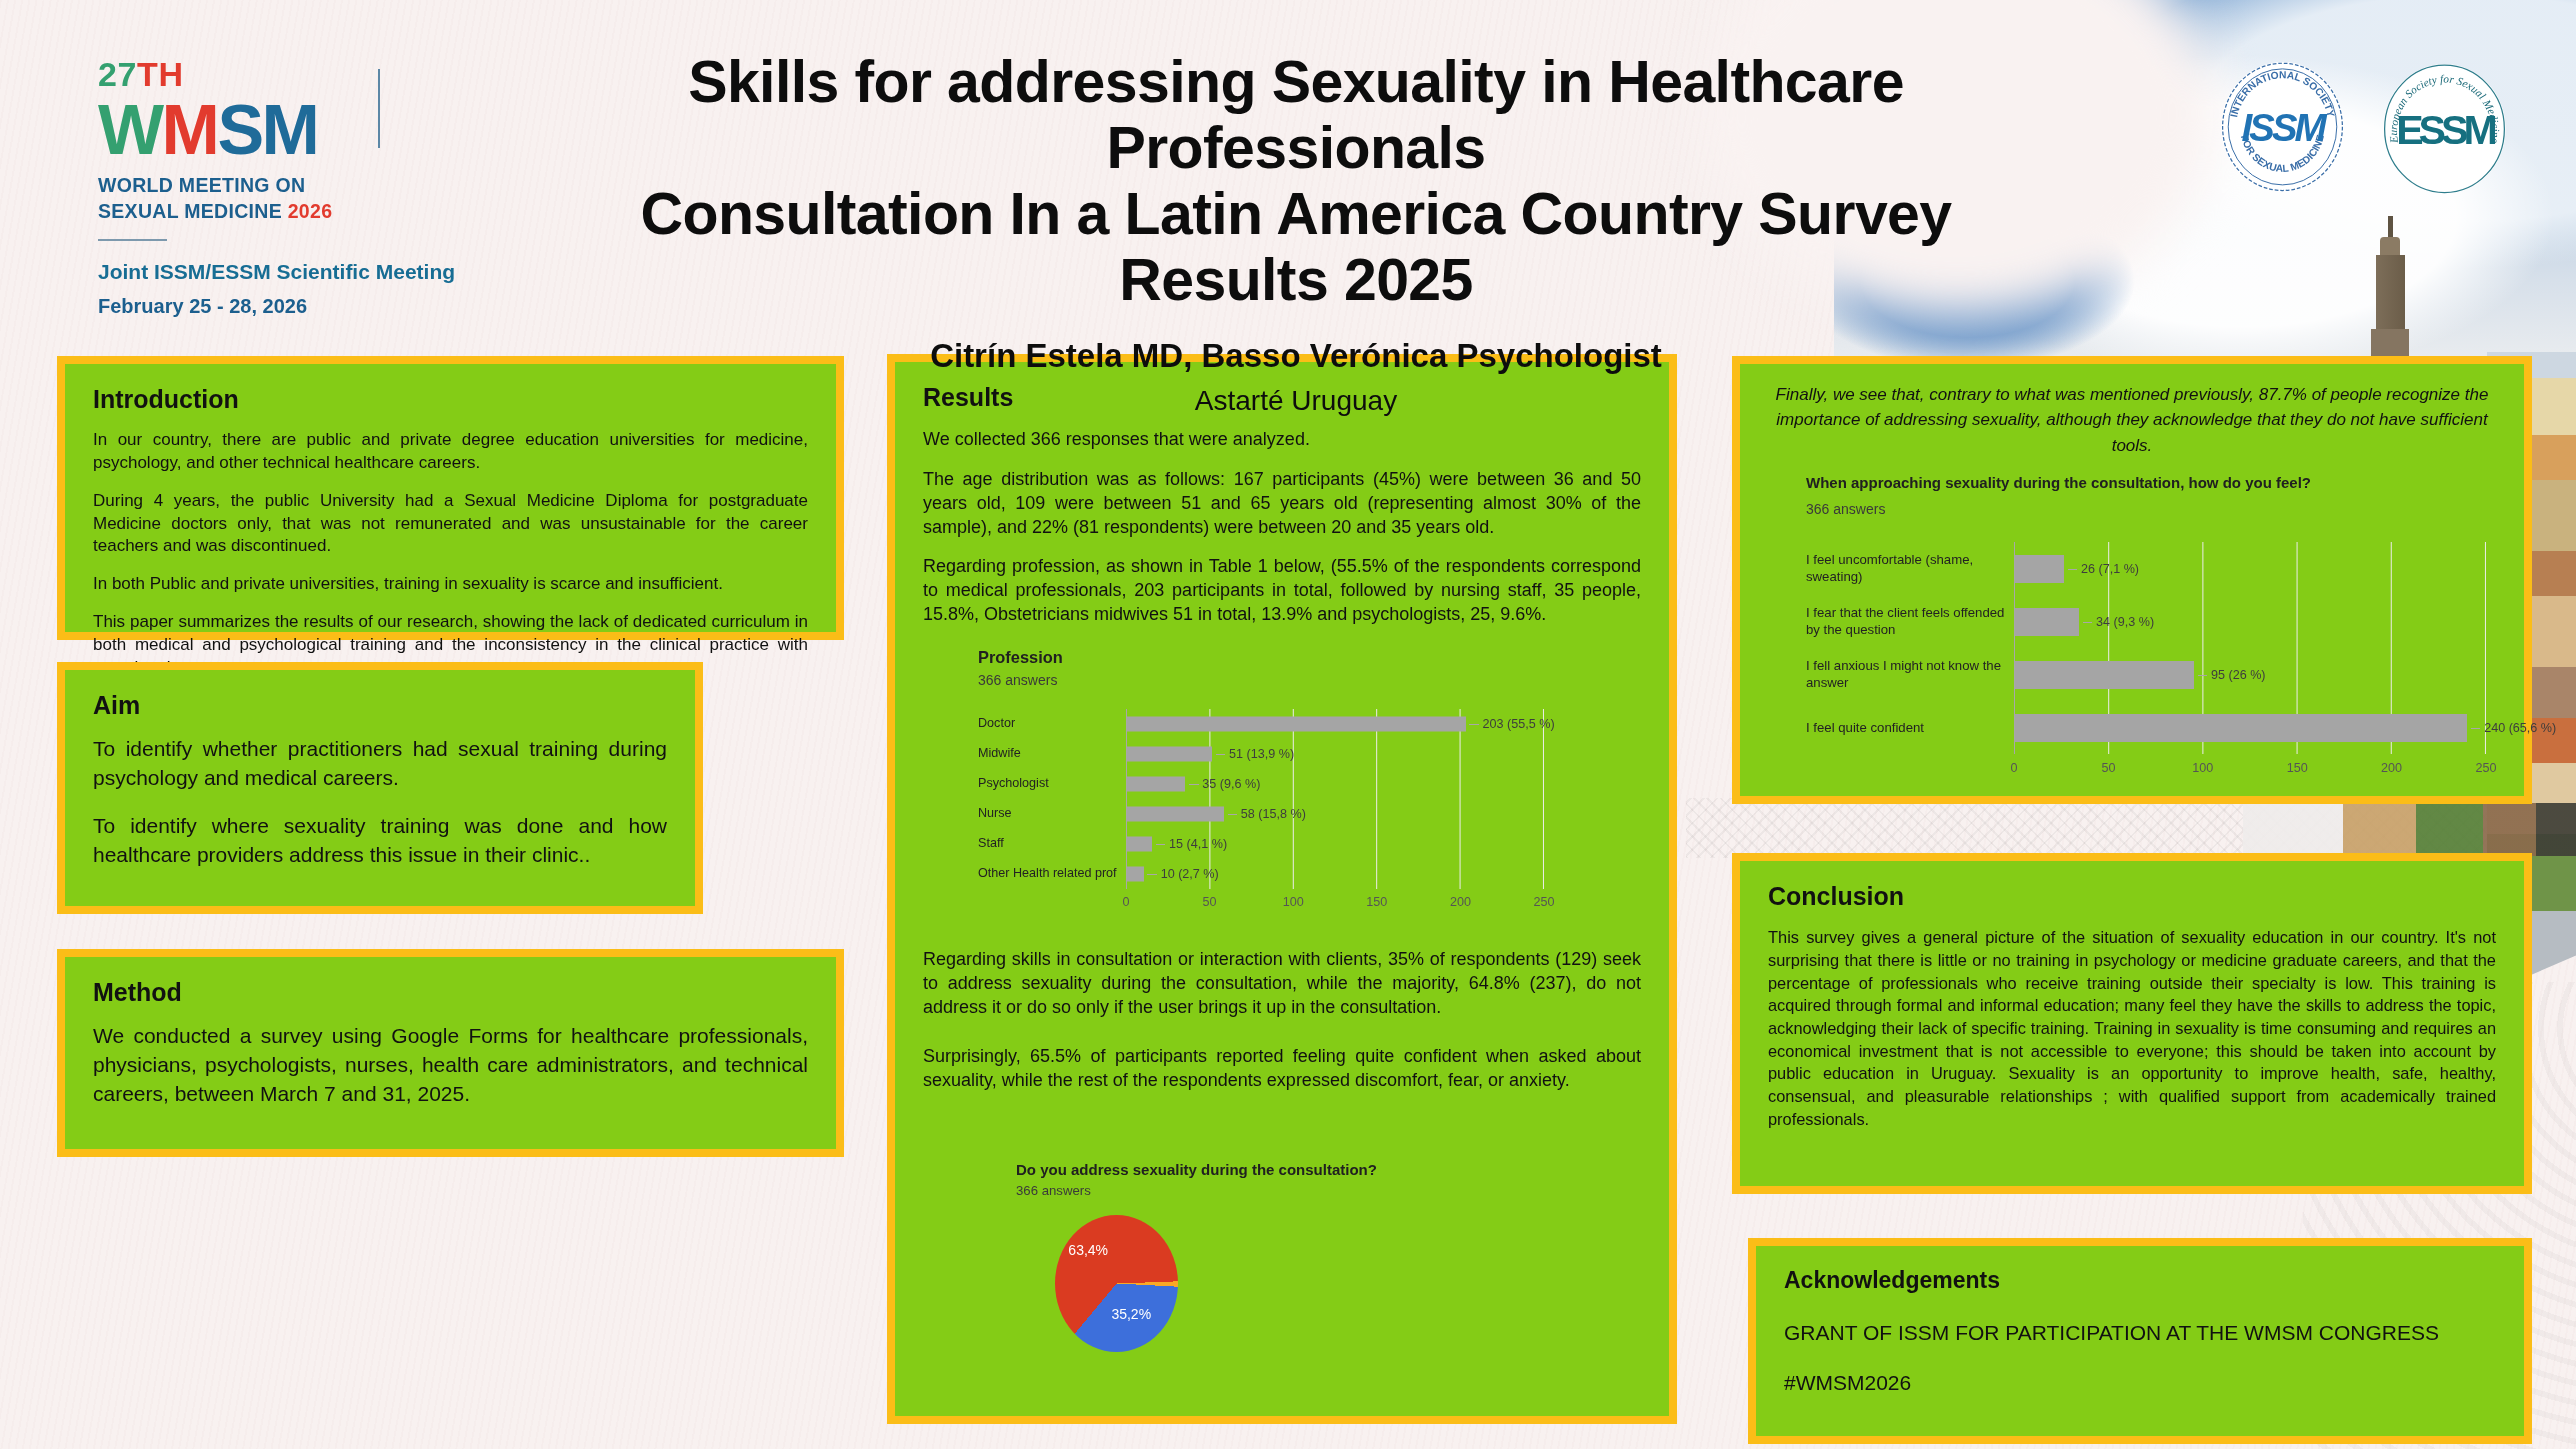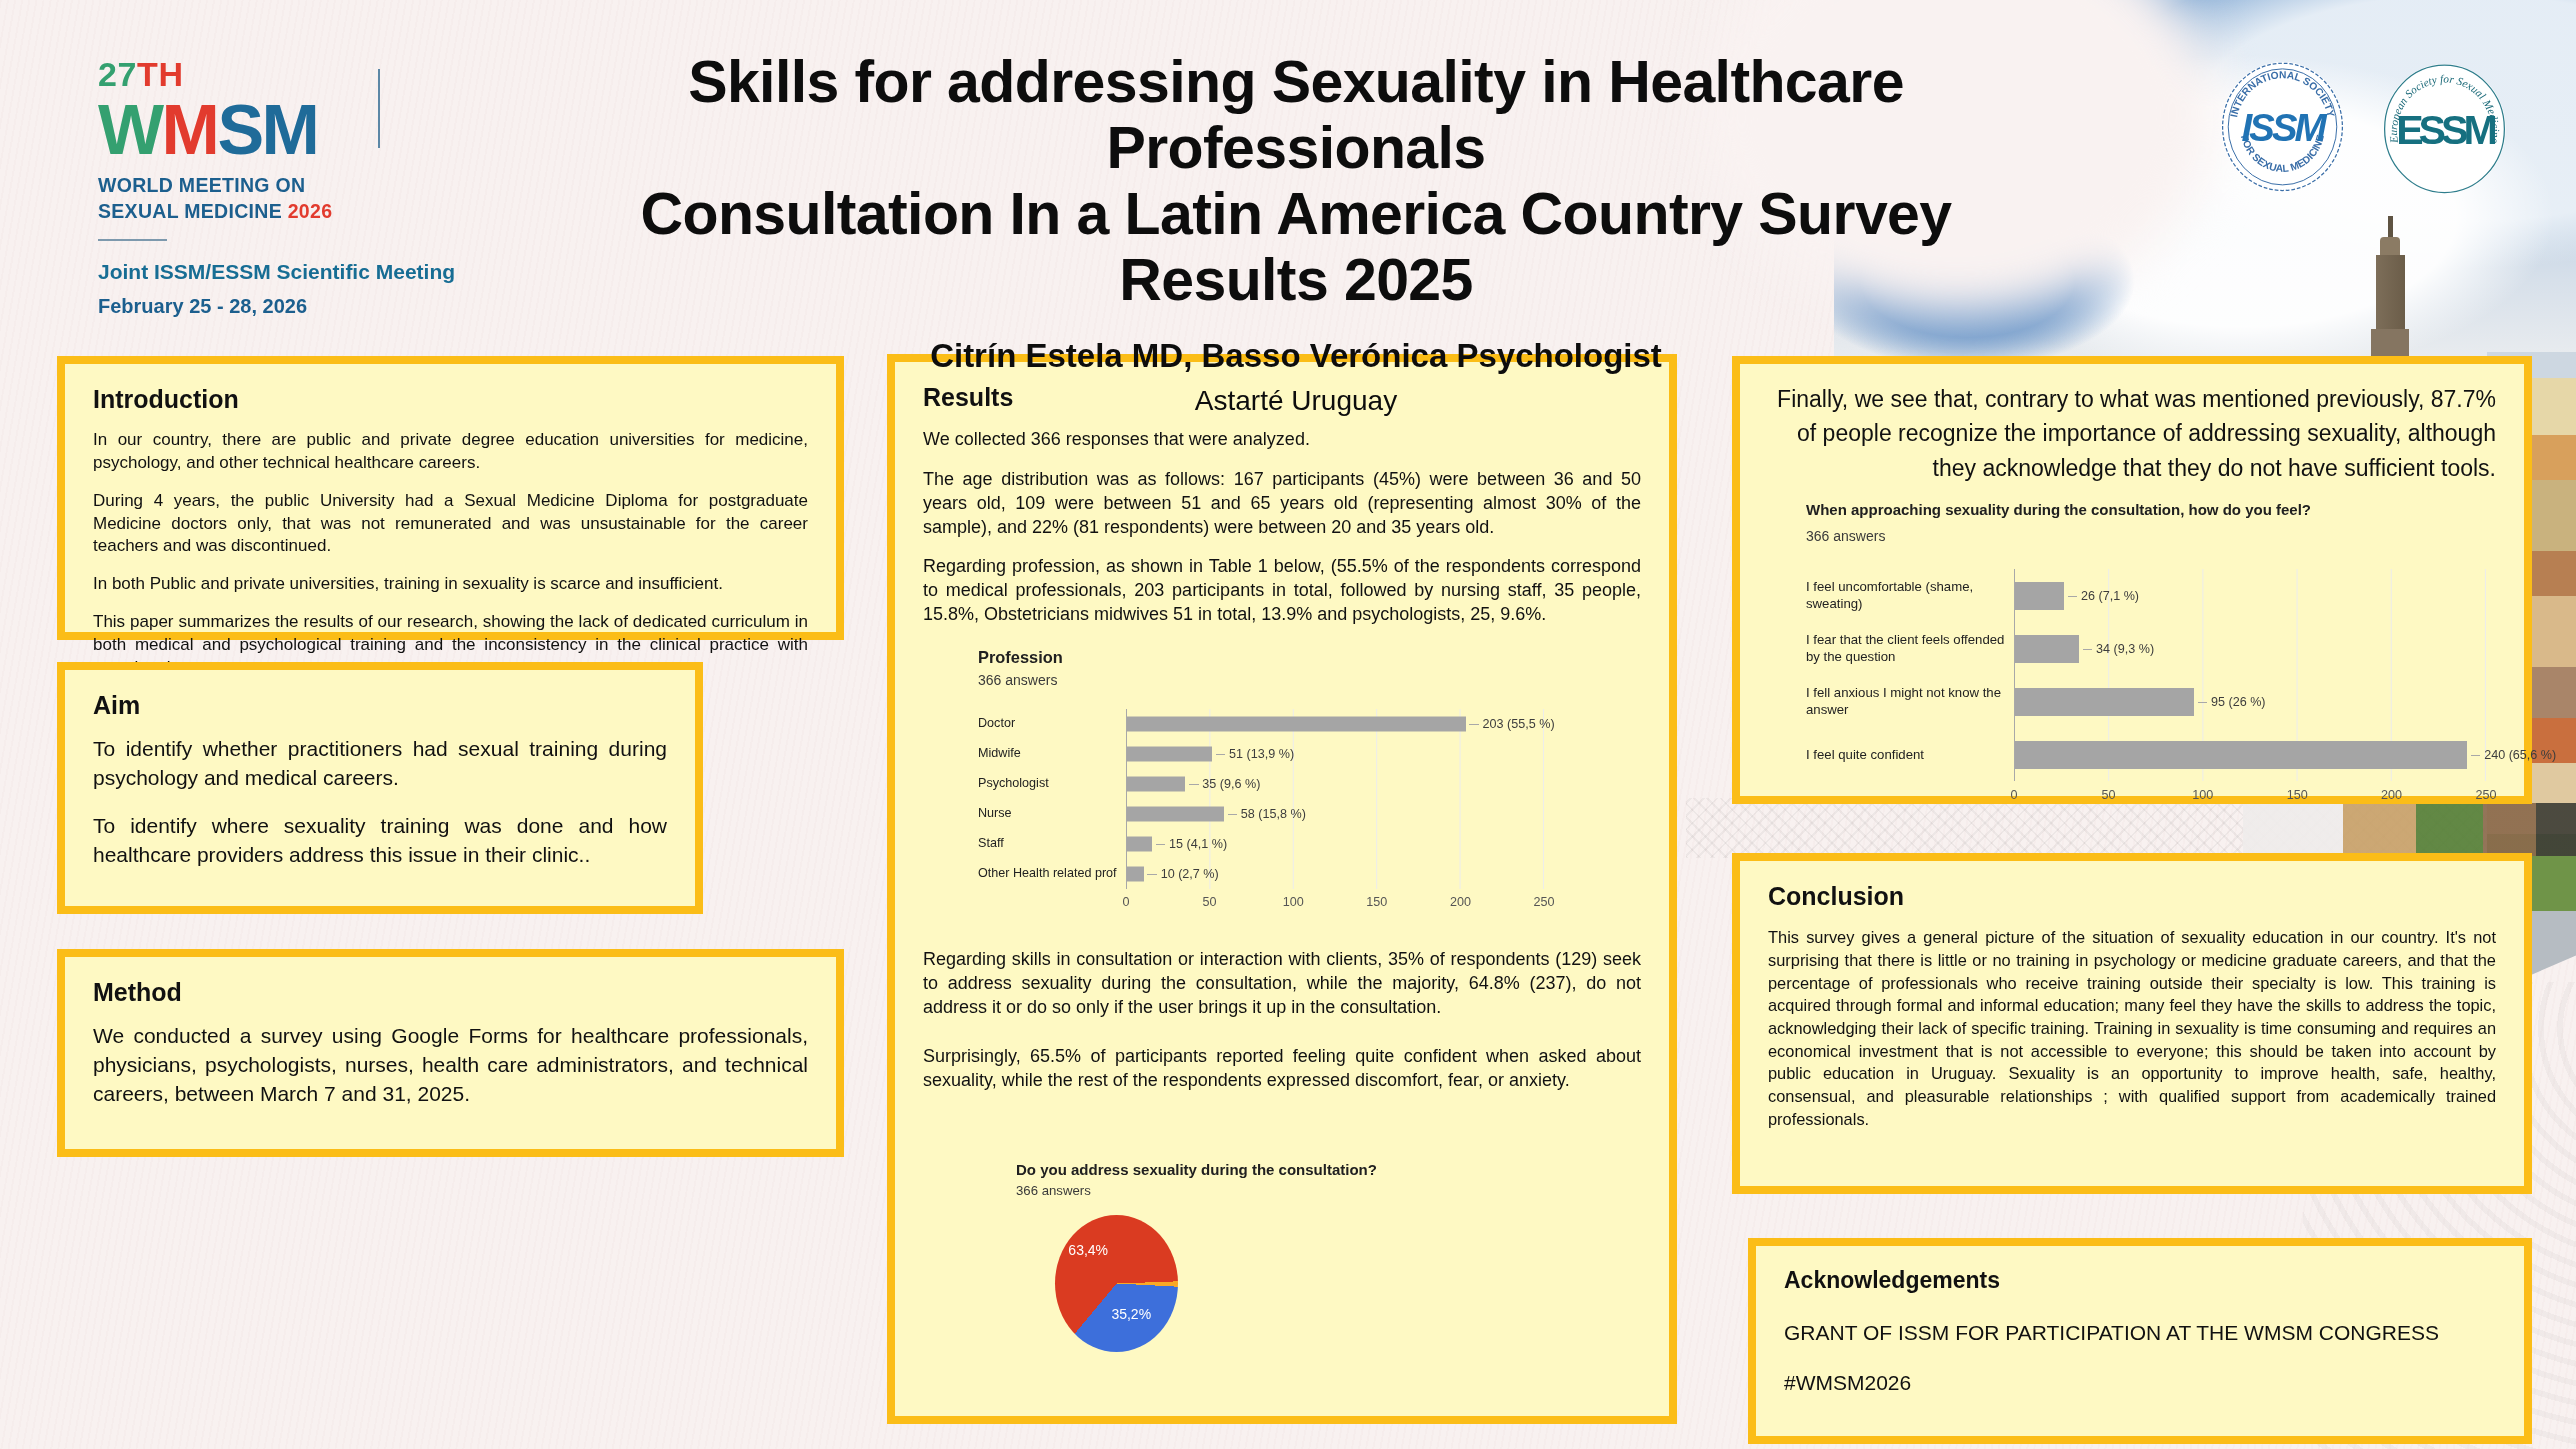--- a/index.html
+++ b/index.html
@@ -67,34 +67,34 @@
 
   .title-wrap{position:absolute;left:541px;top:49px;width:1510px;text-align:center;z-index:3;}
   .poster-title{font-size:59px;font-weight:bold;line-height:1.12;letter-spacing:-0.6px;color:#0d0d0d;}
   .authors{font-size:33px;font-weight:bold;margin-top:24px;color:#0d0d0d;}
   .affiliation{font-size:28px;margin-top:10px;color:#0d0d0d;text-align:center;}
 
   .seal{position:absolute;z-index:3;}
   .seal svg{display:block;}
 
   
-  .box{position:absolute;background:#fef9c3;border:8.2px solid #fbbd17;box-sizing:border-box;z-index:2;padding:17.6px 28px;}
+  .box{position:absolute;background:#84cc16;border:8.2px solid #fbbd17;box-sizing:border-box;z-index:2;padding:17.6px 28px;}
   .box-intro{left:57px;top:356px;width:787px;height:284px;}
   .box-aim{left:57px;top:662px;width:646px;height:252px;}
   .box-method{left:57px;top:949px;width:787px;height:208px;}
   .box-results{left:887px;top:354px;width:790px;height:1070px;}
   .box-finally{left:1732px;top:356px;width:800px;height:448px;}
   .box-conclusion{left:1732px;top:853px;width:800px;height:341px;}
   .box-ack{left:1748px;top:1238px;width:784px;height:206px;}
 
   .section-heading{font-size:25px;font-weight:bold;margin:3.8px 0 15px;}
   .body-p{font-size:17px;line-height:1.34;text-align:justify;margin:0 0 15px;}
   .body-p.fs32{font-size:21px;line-height:1.38;margin-bottom:19px;}
   .body-p.fs29{font-size:18px;}
-  .body-p.fs28{font-size:23px;line-height:1.5;text-align:right;}
+  .body-p.fs28{font-size:17px;line-height:1.5;text-align:center;font-style:italic;}
   .body-p.fs26{font-size:16.4px;line-height:1.38;}
   .ack-line{font-size:21px;margin:26.4px 0 0;}
 
   
   .hbar{--labelw:148px;--barh:15px;margin:21.4px 0 0 55px;width:566px;}
   .hbar--feel{--labelw:208px;--barh:28px;margin:16.4px 0 0 38px;width:680px;}
   .hbar-title{font-size:16.4px;font-weight:bold;color:#202020;}
   .hbar-sub{font-size:14px;color:#3a3a3a;margin:5px 0 21.4px;}
   .hbar--feel .hbar-title{font-size:15px;}
   .hbar--feel .hbar-sub{margin:10px 0 25px;}

